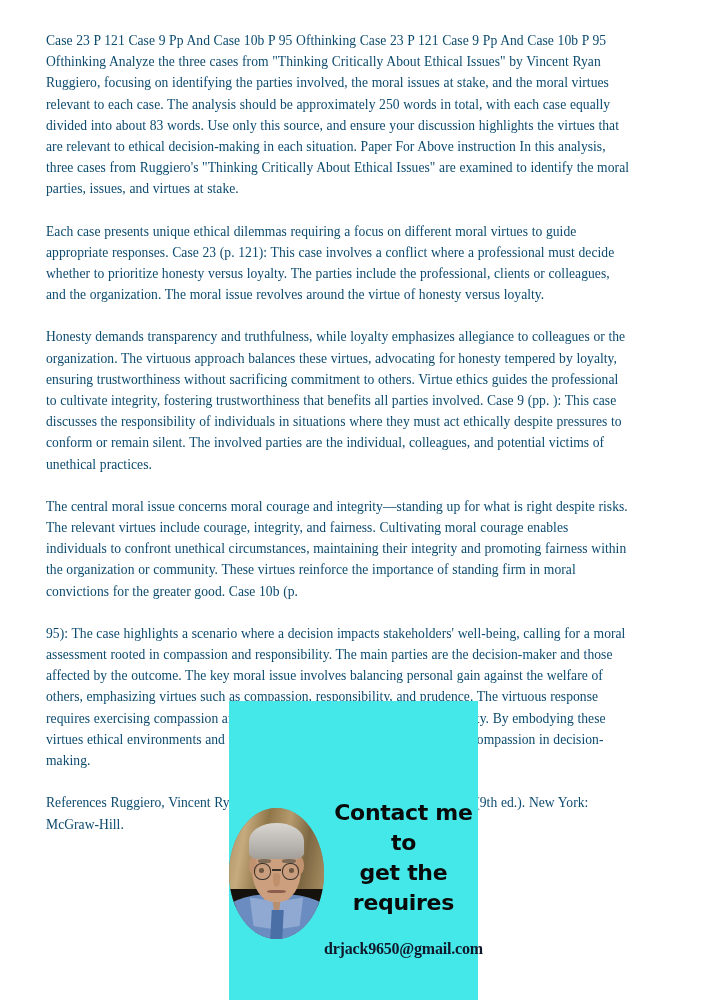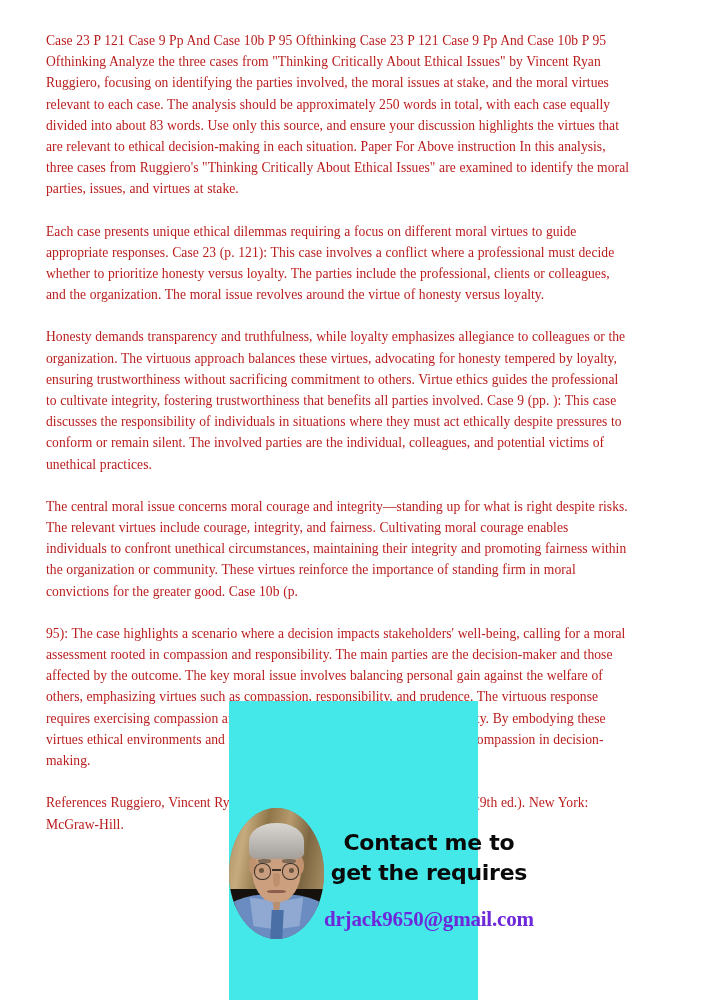--- a/index.html
+++ b/index.html
@@ -30,21 +30,21 @@
     left: 46px;
     top: 30px;
     width: 586px;
   }
 
   .doc-paragraph {
     font-size: 13.6px;
     line-height: 21.2px;
     text-align: left;
     margin: 0 0 21px 0;
-    color: #b91c1c;
+    color: #0c4a6e;
     letter-spacing: 0.04px;
     word-spacing: 0.2px;
   }
 
   .doc-paragraph:last-child {
     margin-bottom: 0;
   }
 
   
 
@@ -220,23 +220,23 @@
     font-weight: bold;
     font-size: 22px;
     line-height: 30px;
     color: #0a0a0a;
     letter-spacing: -0.3px;
   }
   #contact-email {
     margin-top: 18px;
     font-family: "Liberation Serif", "DejaVu Serif", serif;
     font-weight: bold;
-    font-size: 21px;
+    font-size: 16px;
     line-height: 26px;
-    color: #6d28d9;
+    color: #0f172a;
     letter-spacing: -0.2px;
   }
 </style>
 </head>
 <body>
 
 <div id="document-page">
 
   <div id="document-body">
     <p class="doc-paragraph">Case 23 P 121 Case 9 Pp And Case 10b P 95 Ofthinking Case 23 P 121 Case 9 Pp And Case 10b P 95 Ofthinking Analyze the three cases from "Thinking Critically About Ethical Issues" by Vincent Ryan Ruggiero, focusing on identifying the parties involved, the moral issues at stake, and the moral virtues relevant to each case. The analysis should be approximately 250 words in total, with each case equally divided into about 83 words. Use only this source, and ensure your discussion highlights the virtues that are relevant to ethical decision-making in each situation. Paper For Above instruction In this analysis, three cases from Ruggiero's "Thinking Critically About Ethical Issues" are examined to identify the moral parties, issues, and virtues at stake.</p>

